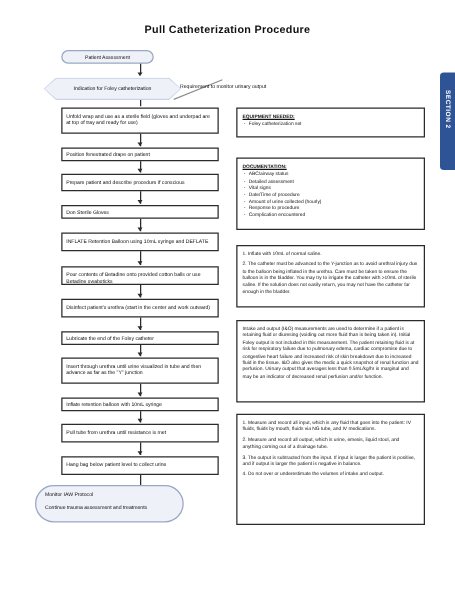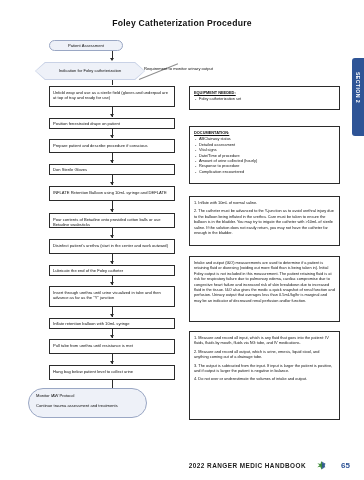--- a/index.html
+++ b/index.html
@@ -95,21 +95,21 @@
     position:absolute;right:14px;bottom:10px;
     font-size:8px;font-weight:bold;color:#2e5496;
   }
   .logo{position:absolute;right:37px;bottom:9px;width:11px;height:11px;}
 </style>
 </head>
 <body>
 
 <div class="page">
 
-  <div class="doc-title">Foley Catheterization Procedure</div>
+  <div class="doc-title">Pull Catheterization Procedure</div>
 
   <div class="section-tab">
     <span>SECTION 2</span>
   </div>
 
   <div class="flow">
 
     <div class="node term" style="left:49px;top:40px;width:74px;height:11px;display:flex;align-items:center;justify-content:center;">
       <span>Patient Assessment</span>
     </div>
@@ -208,24 +208,14 @@
     <p>Intake and output (I&amp;O) measurements are used to determine if a patient is retaining fluid or diuresing (voiding out more fluid than is being taken in). Initial Foley output is not included in this measurement.  The patient retaining fluid is at risk for respiratory failure due to pulmonary edema, cardiac compromise due to congestive heart failure and increased risk of skin breakdown due to increased fluid in the tissue. I&amp;O also gives the medic a quick snapshot of renal function and perfusion.  Urinary output that averages less than 0.5mL/kg/hr is marginal and may be an indicator of decreased renal perfusion and/or function.</p>
   </div>
 
   <div class="info" style="left:189px;top:331px;width:151px;height:89px;">
     <p>1.  Measure and record all input, which is any fluid that goes into the patient: IV fluids, fluids by mouth, fluids via NG tube, and IV medications.</p>
     <p>2.  Measure and record all output, which is urine, emesis, liquid stool, and anything coming out of a drainage tube.</p>
     <p>3.  The output is subtracted from the input.  If input is larger the patient is positive, and if output is larger the patient is negative in balance.</p>
     <p>4.  Do not over or underestimate the volumes of intake and output.</p>
   </div>
 
-  <div class="footer">
-    <div class="footer-text">2022 RANGER MEDIC HANDBOOK</div>
-    <svg class="logo" viewBox="0 0 32 32">
-      <g transform="translate(16,16)">
-        <path d="M0,-13 L3.4,-4.6 L12,-6.4 L5.6,-0.6 L12,5.2 L3.4,3.4 L0,12 L-3.4,3.4 L-12,5.2 L-5.6,-0.6 L-12,-6.4 L-3.4,-4.6 Z" fill="#3f8f3a"></path>
-        <path d="M1,-12 L11,-5 L9,6 L1,11 Z" fill="#2e5496" opacity="0.85"></path>
-      </g>
-    </svg>
-    <div class="footer-page">65</div>
-  </div>
 
 </div>
 
 </body></html>

